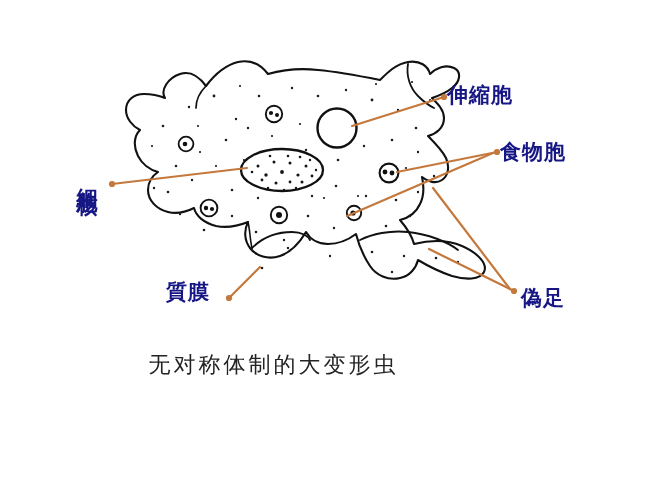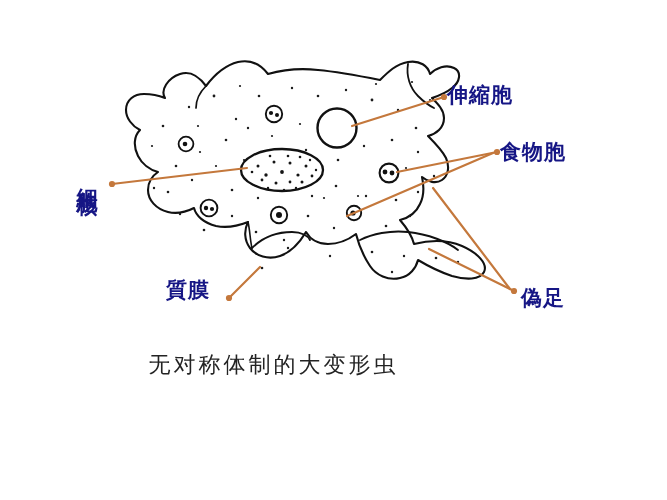--- a/index.html
+++ b/index.html
@@ -44,21 +44,21 @@
   }
   .label-v {
     font-size: 21px;
     writing-mode: vertical-rl;
     text-orientation: upright;
     letter-spacing: 3px;
   }
   #label-contractile-vacuole { left: 447px; top: 84px; }
   #label-food-vacuole        { left: 500px; top: 141px; }
   #label-nucleus             { left: 76px;  top: 172px; }
-  #label-plasma-membrane     { left: 166px; top: 281px; font-family: Liberation Mono, monospace; }
+  #label-plasma-membrane     { left: 166px; top: 281px; }
   #label-pseudopod           { left: 521px; top: 287px; }
   #caption {
     position: absolute;
     left: 0;
     top: 350px;
     width: 547px;
     text-align: center;
     color: #232323;
     font-family: "DejaVu Serif", "Liberation Serif", serif;
     font-size: 22px;

